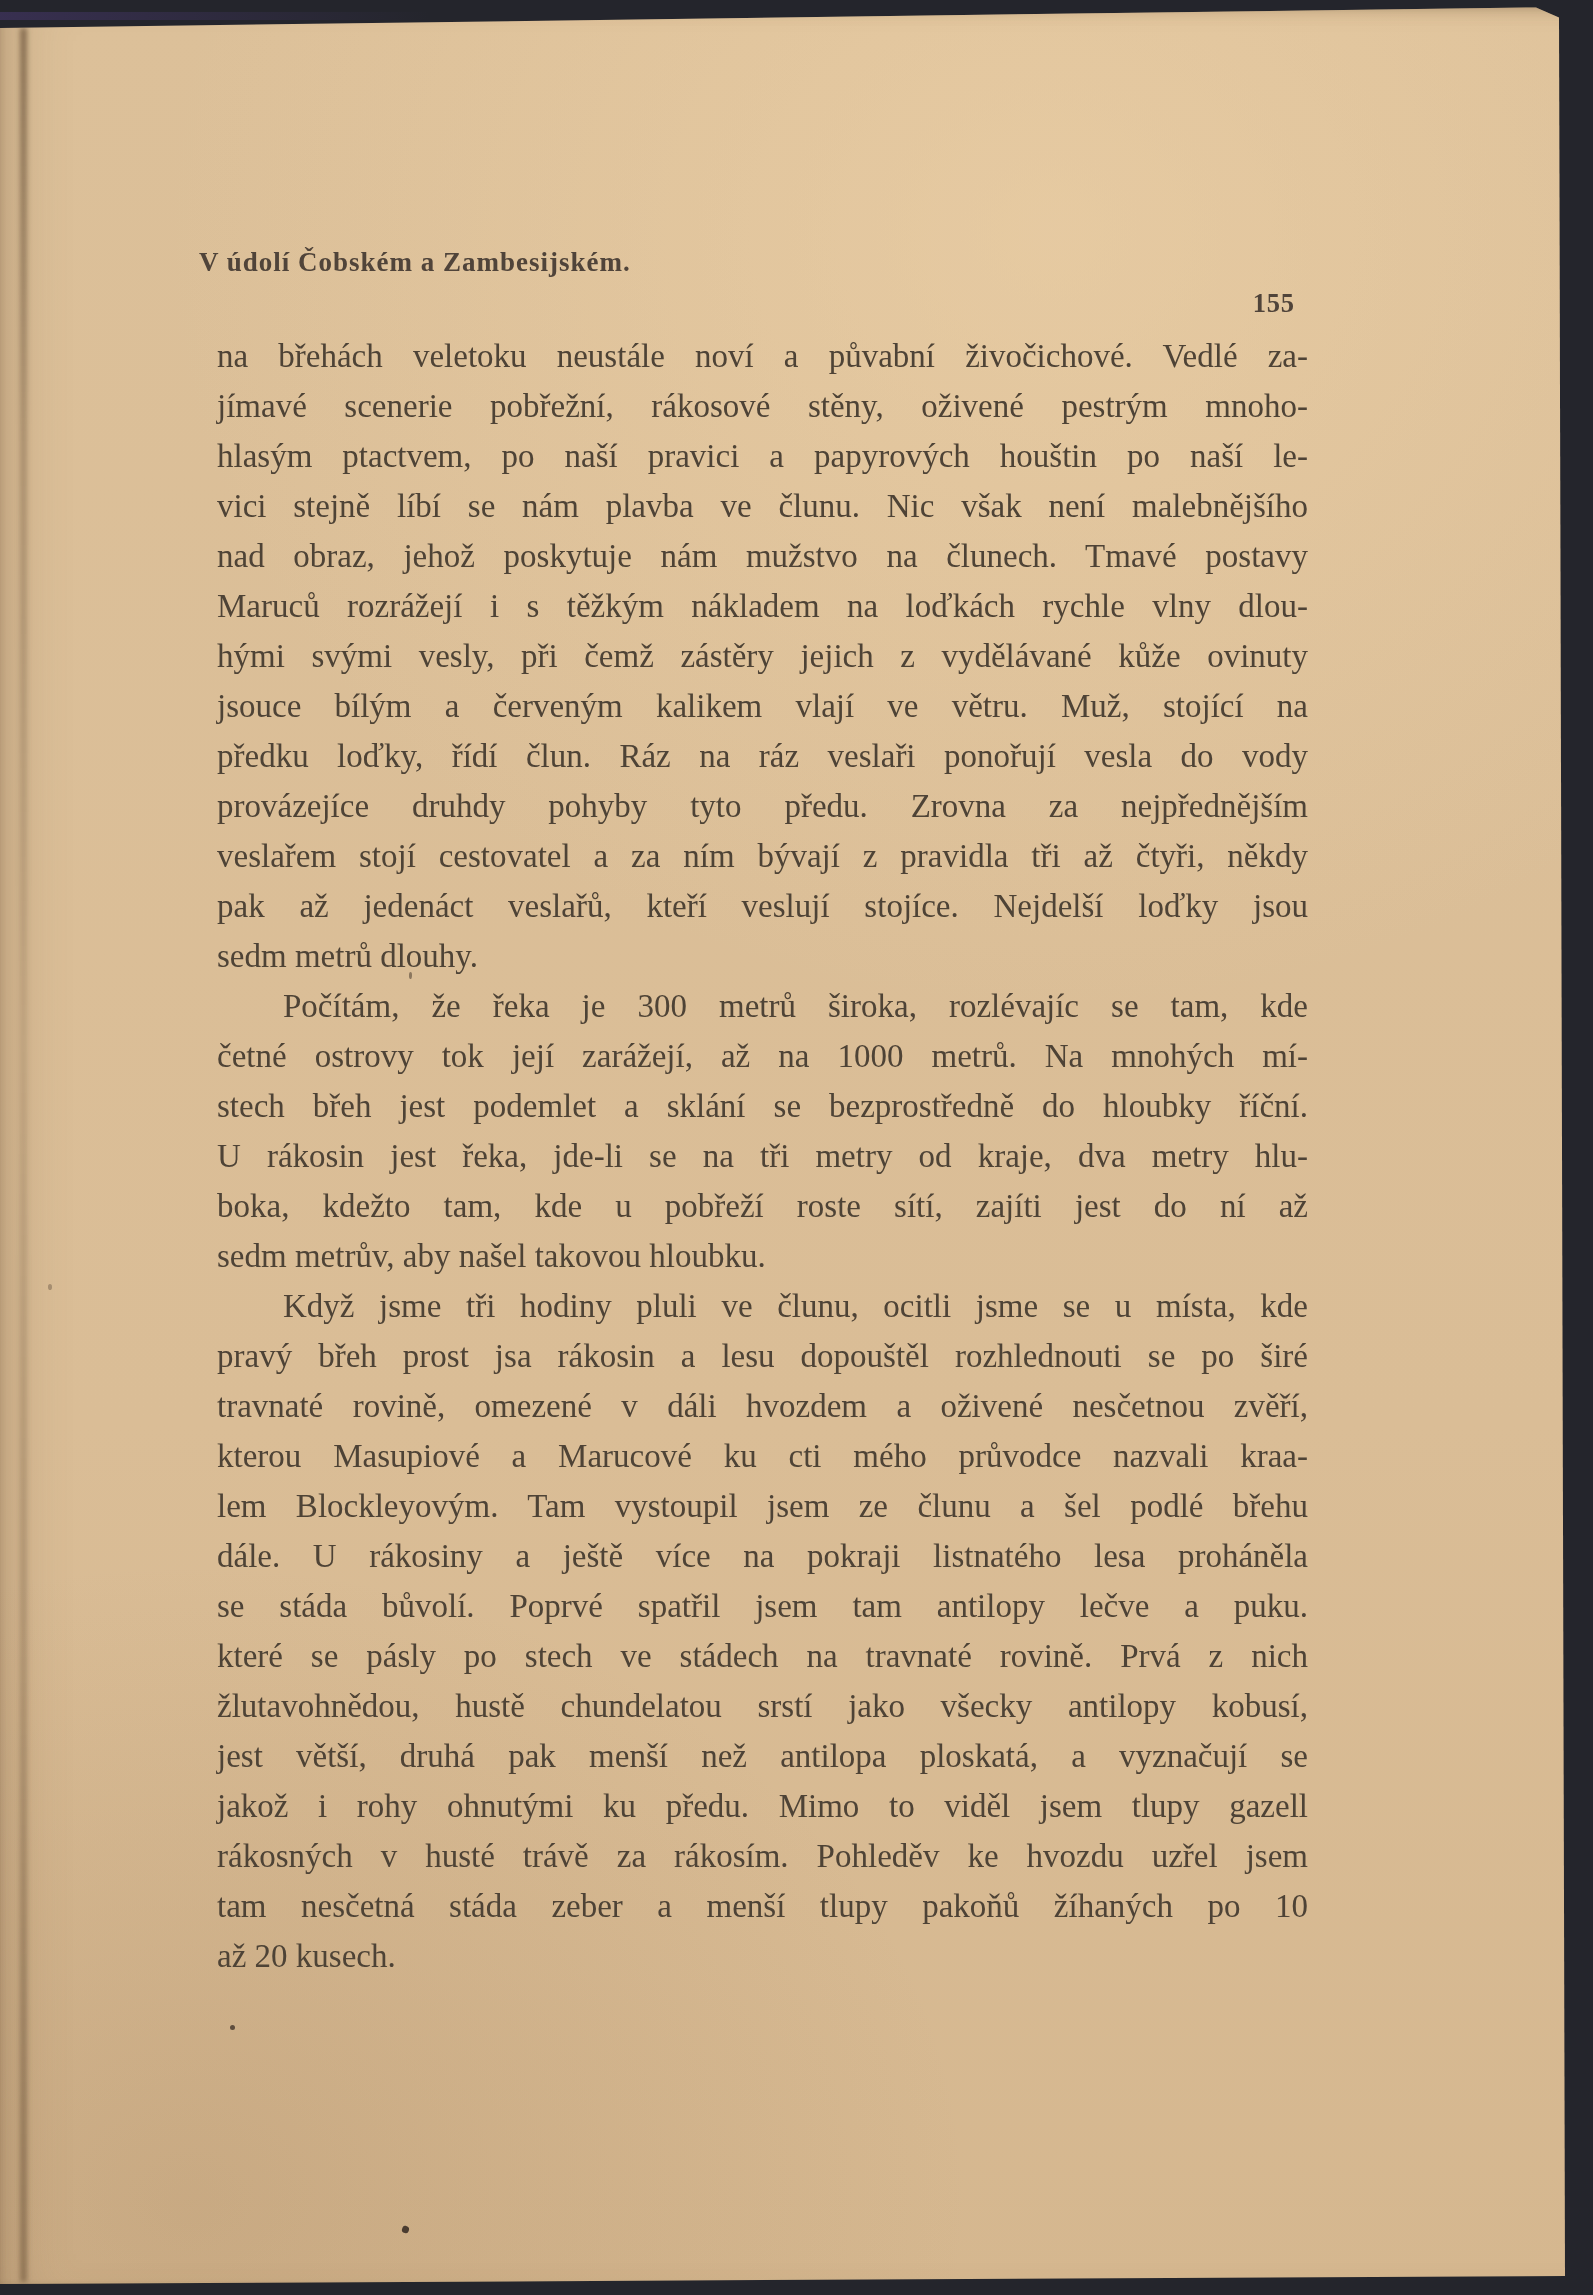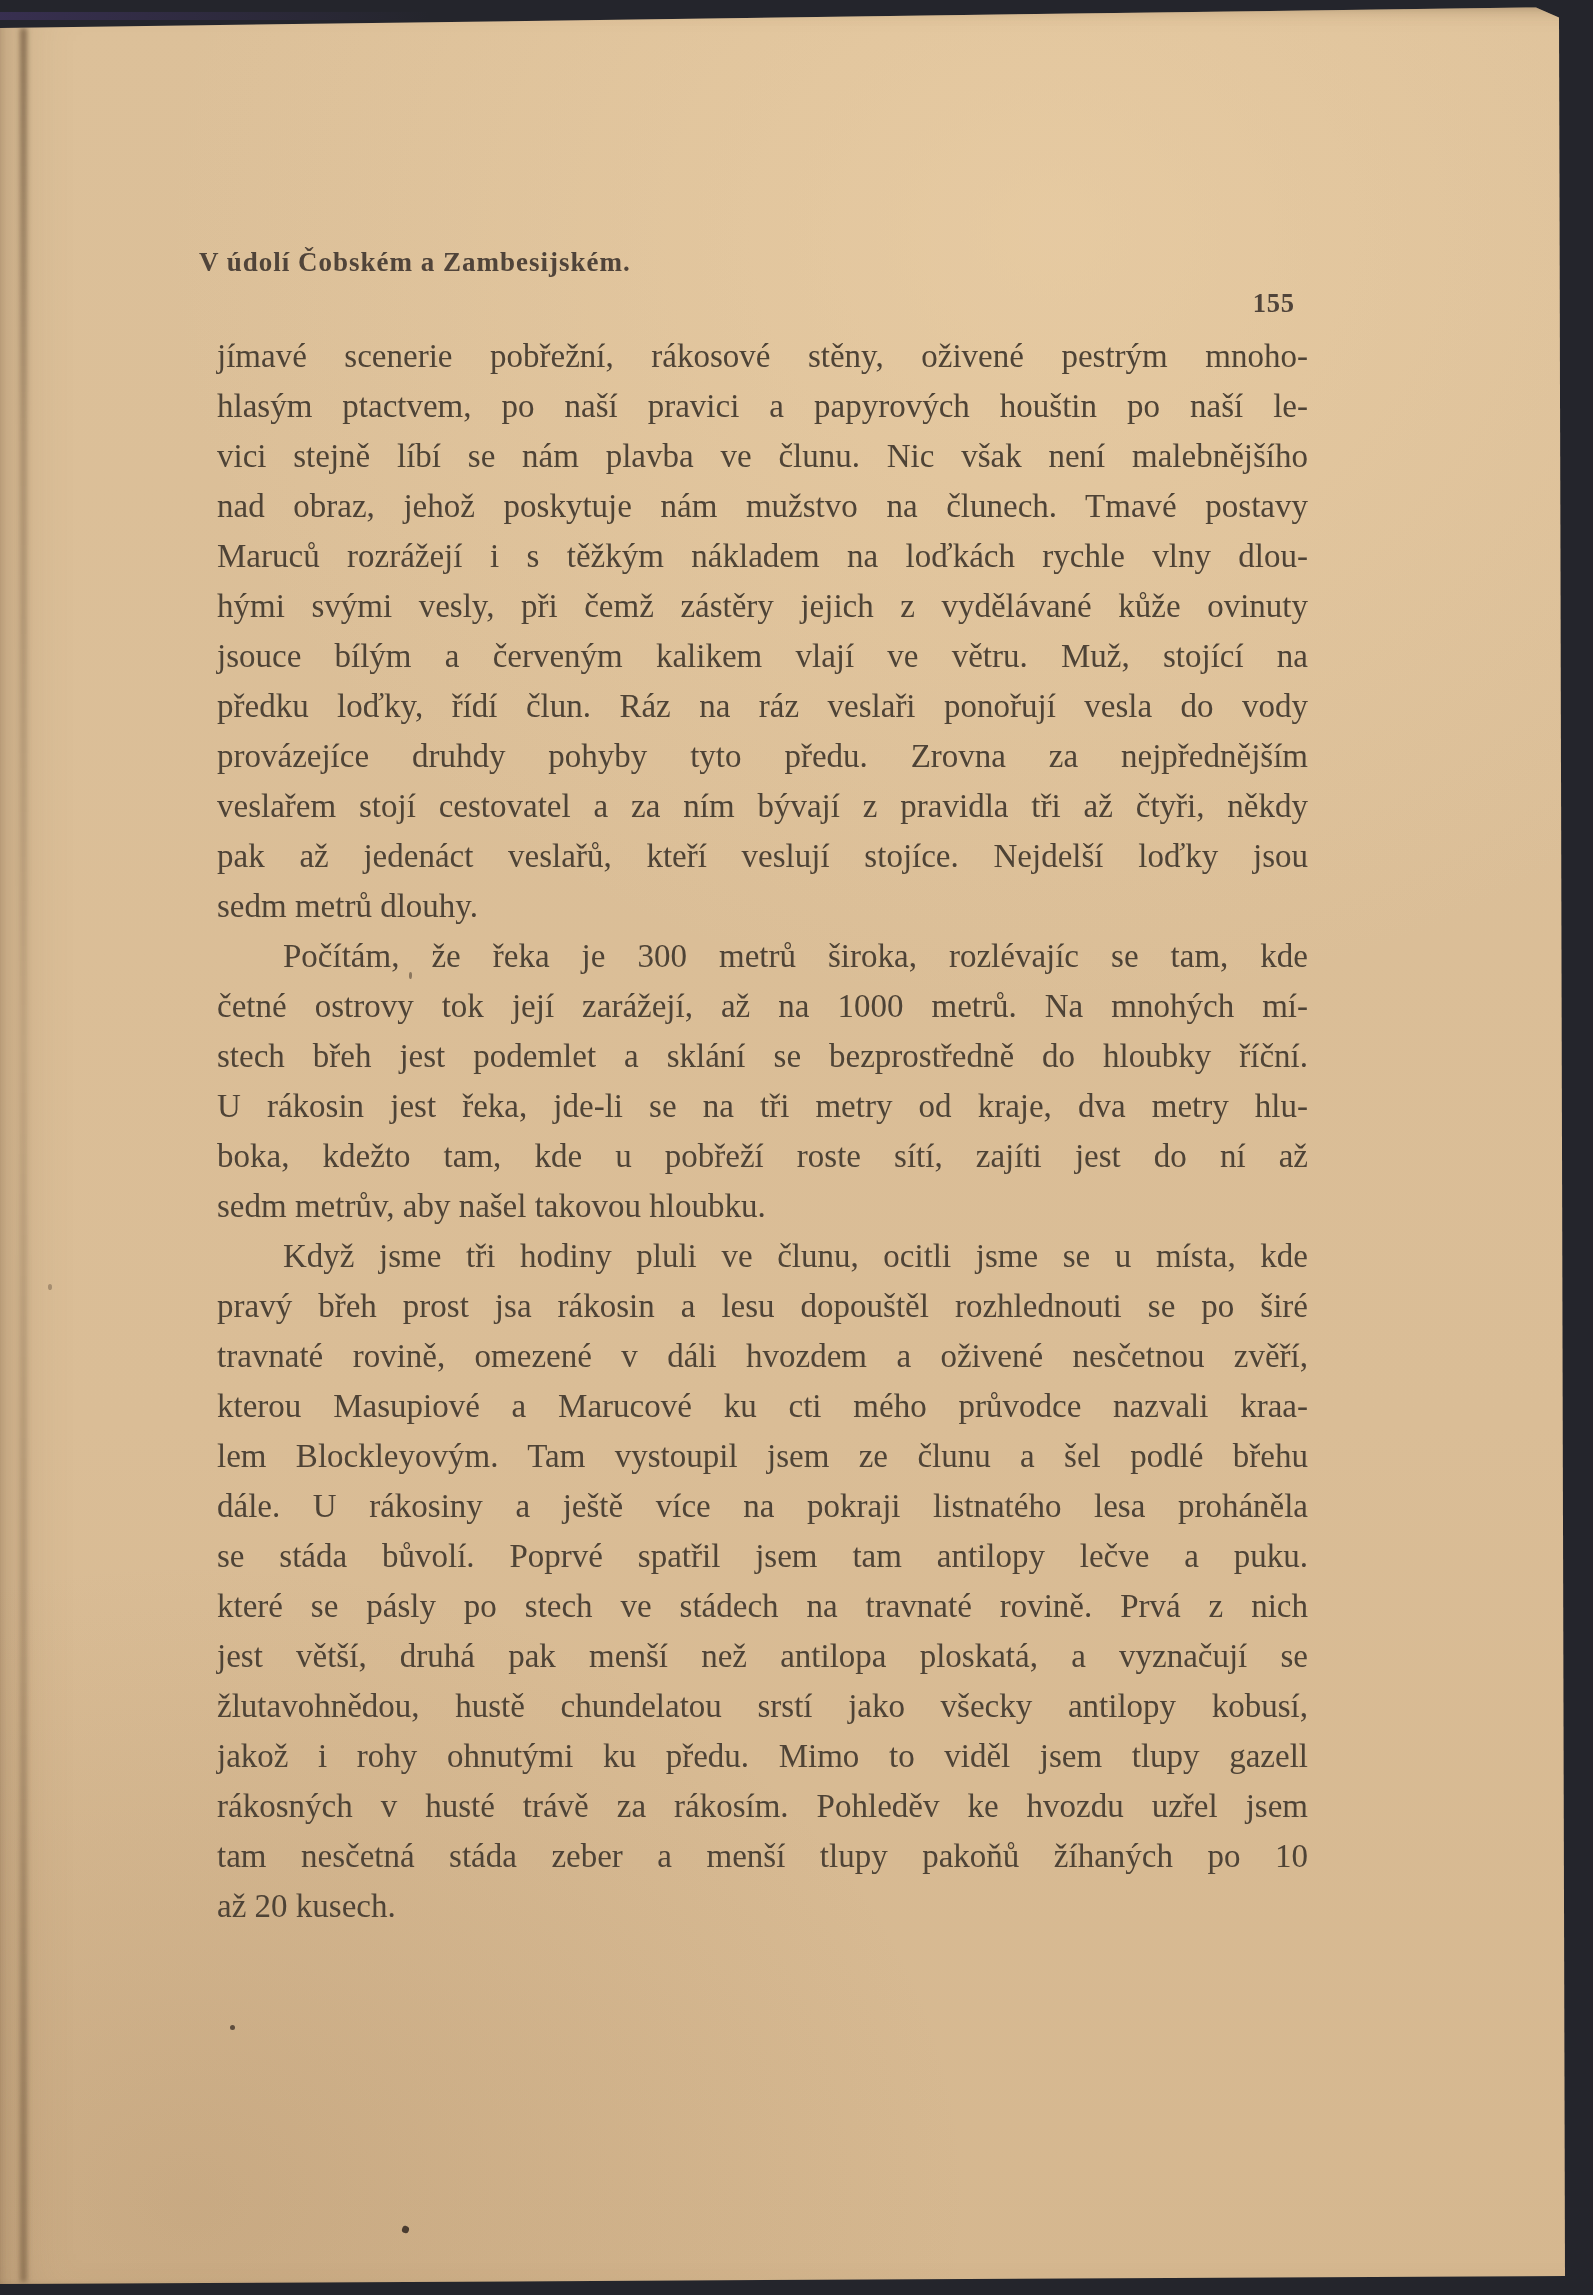--- a/index.html
+++ b/index.html
@@ -81,20 +81,21 @@
 <div id="scan">
   <div id="gutter-sheen"></div>
   <div id="paper">
     <div id="crease"></div>
     <div id="header">
       <div id="running-title">V údolí Čobském a Zambesijském.</div>
       <div id="page-number">155</div>
     </div>
     <div id="page-text">
         <div class="para">
+          <div class="line">na břehách veletoku neustále noví a půvabní živočichové. Vedlé za-</div>
           <div class="line">jímavé scenerie pobřežní, rákosové stěny, oživené pestrým mnoho-</div>
           <div class="line">hlasým ptactvem, po naší pravici a papyrových houštin po naší le-</div>
           <div class="line">vici stejně líbí se nám plavba ve člunu. Nic však není malebnějšího</div>
           <div class="line">nad obraz, jehož poskytuje nám mužstvo na člunech. Tmavé postavy</div>
           <div class="line">Maruců rozrážejí i s těžkým nákladem na loďkách rychle vlny dlou-</div>
           <div class="line">hými svými vesly, při čemž zástěry jejich z vydělávané kůže ovinuty</div>
           <div class="line">jsouce bílým a červeným kalikem vlají ve větru. Muž, stojící na</div>
           <div class="line">předku loďky, řídí člun. Ráz na ráz veslaři ponořují vesla do vody</div>
           <div class="line">provázejíce druhdy pohyby tyto předu. Zrovna za nejpřednějším</div>
           <div class="line">veslařem stojí cestovatel a za ním bývají z pravidla tři až čtyři, někdy</div>
@@ -111,22 +112,22 @@
         </div>
         <div class="para indent">
           <div class="line">Když jsme tři hodiny pluli ve člunu, ocitli jsme se u místa, kde</div>
           <div class="line">pravý břeh prost jsa rákosin a lesu dopouštěl rozhlednouti se po širé</div>
           <div class="line">travnaté rovině, omezené v dáli hvozdem a oživené nesčetnou zvěří,</div>
           <div class="line">kterou Masupiové a Marucové ku cti mého průvodce nazvali kraa-</div>
           <div class="line">lem Blockleyovým. Tam vystoupil jsem ze člunu a šel podlé břehu</div>
           <div class="line">dále. U rákosiny a ještě více na pokraji listnatého lesa proháněla</div>
           <div class="line">se stáda bůvolí. Poprvé spatřil jsem tam antilopy lečve a puku.</div>
           <div class="line">které se pásly po stech ve stádech na travnaté rovině. Prvá z nich</div>
+          <div class="line">žlutavohnědou, hustě chundelatou srstí jako všecky antilopy kobusí,</div>
           <div class="line">jest větší, druhá pak menší než antilopa ploskatá, a vyznačují se</div>
-          <div class="line">žlutavohnědou, hustě chundelatou srstí jako všecky antilopy kobusí,</div>
           <div class="line">jakož i rohy ohnutými ku předu. Mimo to viděl jsem tlupy gazell</div>
           <div class="line">rákosných v husté trávě za rákosím. Pohleděv ke hvozdu uzřel jsem</div>
           <div class="line">tam nesčetná stáda zeber a menší tlupy pakoňů žíhaných po 10</div>
           <div class="line last">až 20 kusech.</div>
         </div>
       </div>
     <div id="speck-1" class="speck"></div>
     <div id="speck-2" class="speck"></div>
     <div id="speck-3" class="speck"></div>
     <div id="speck-4" class="speck"></div>

